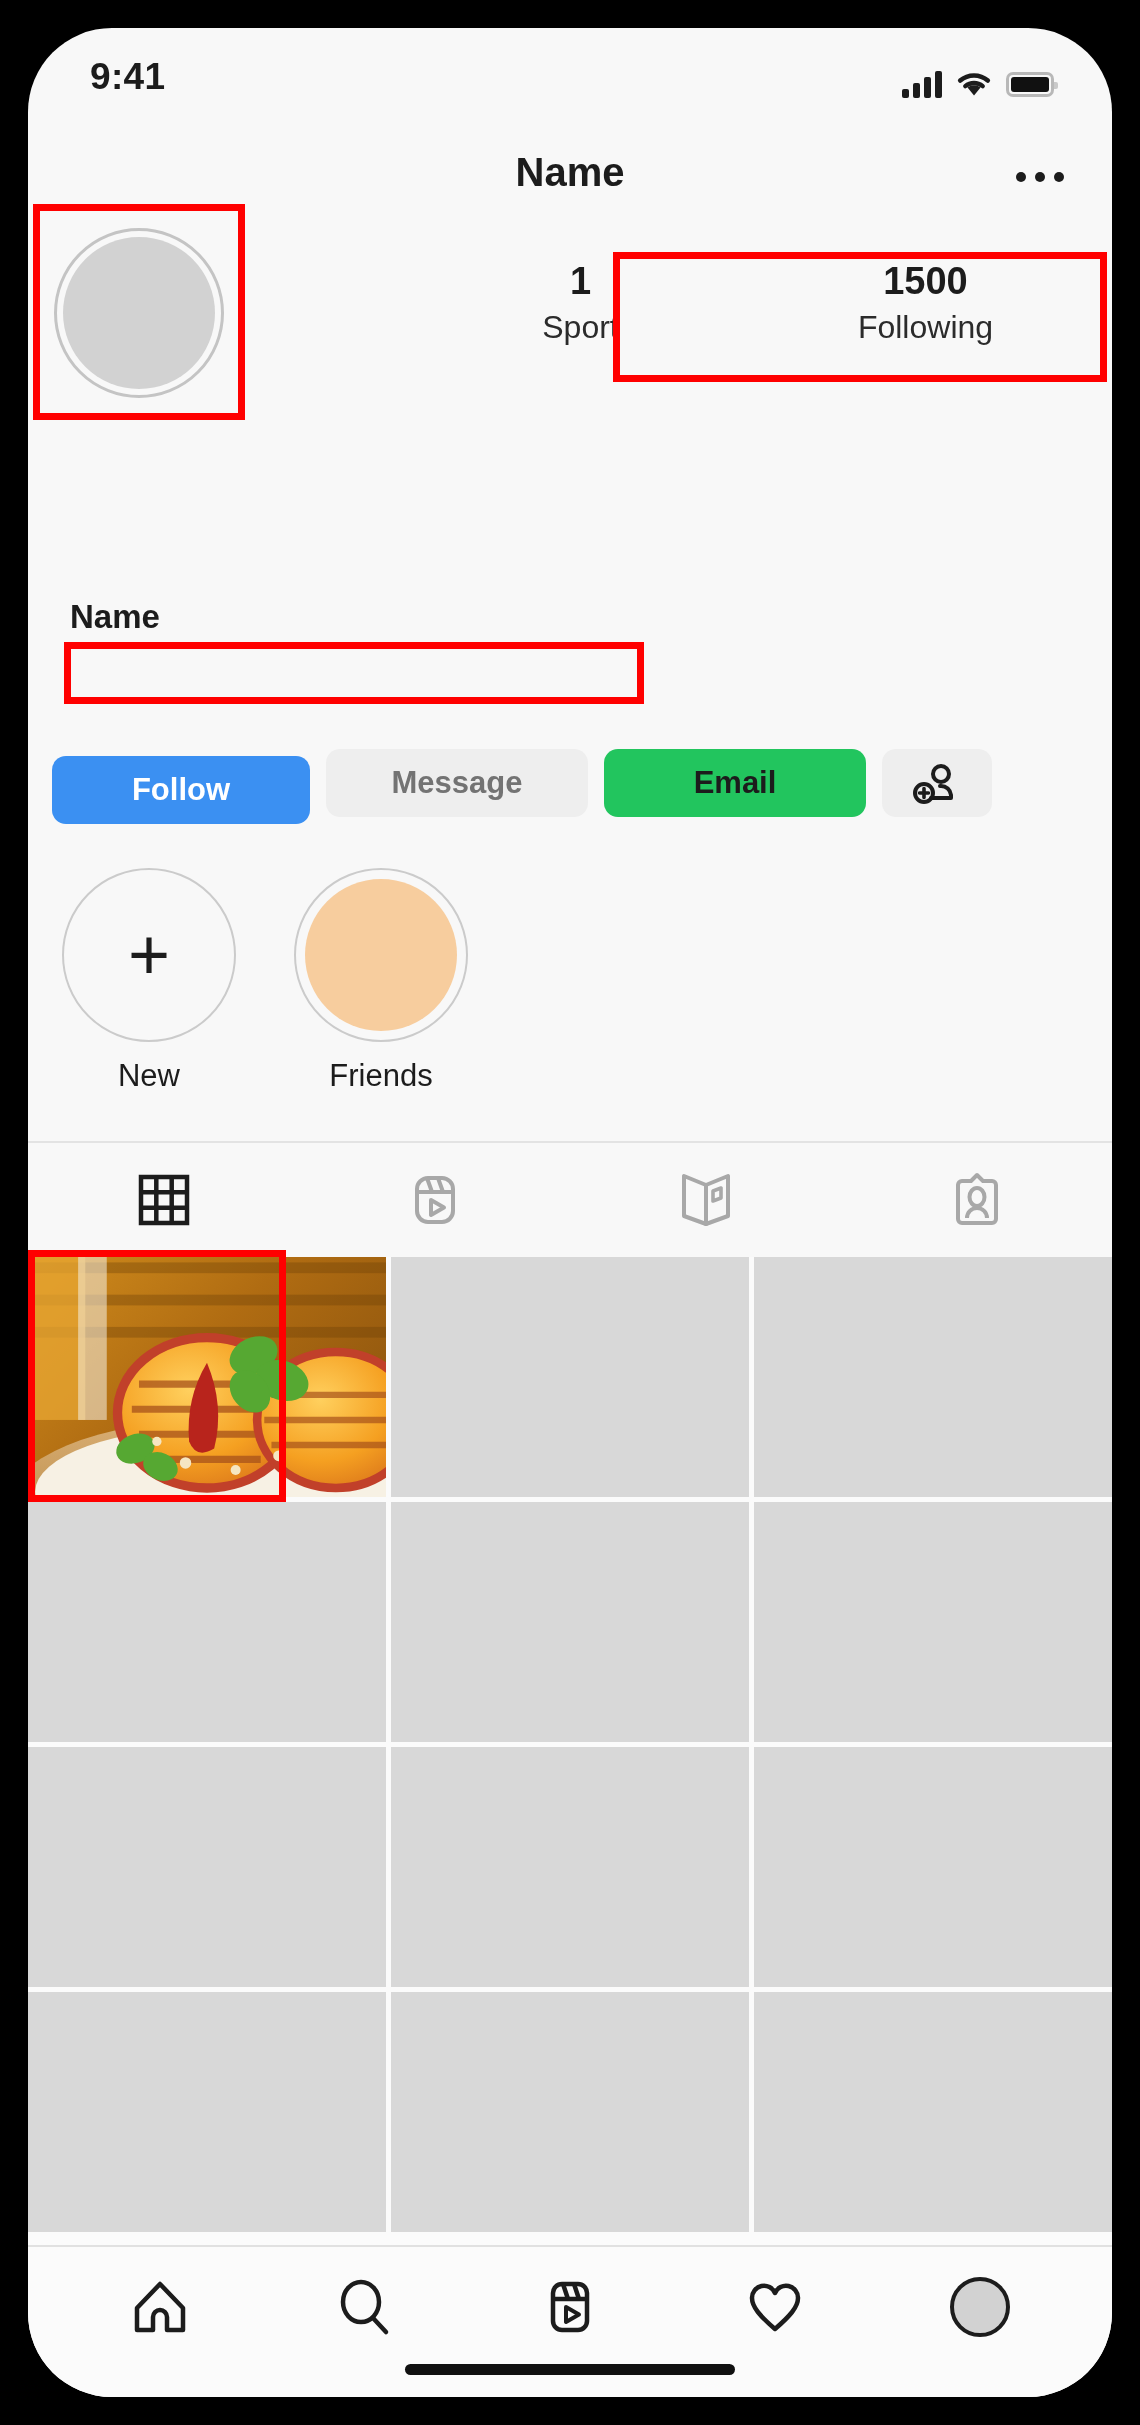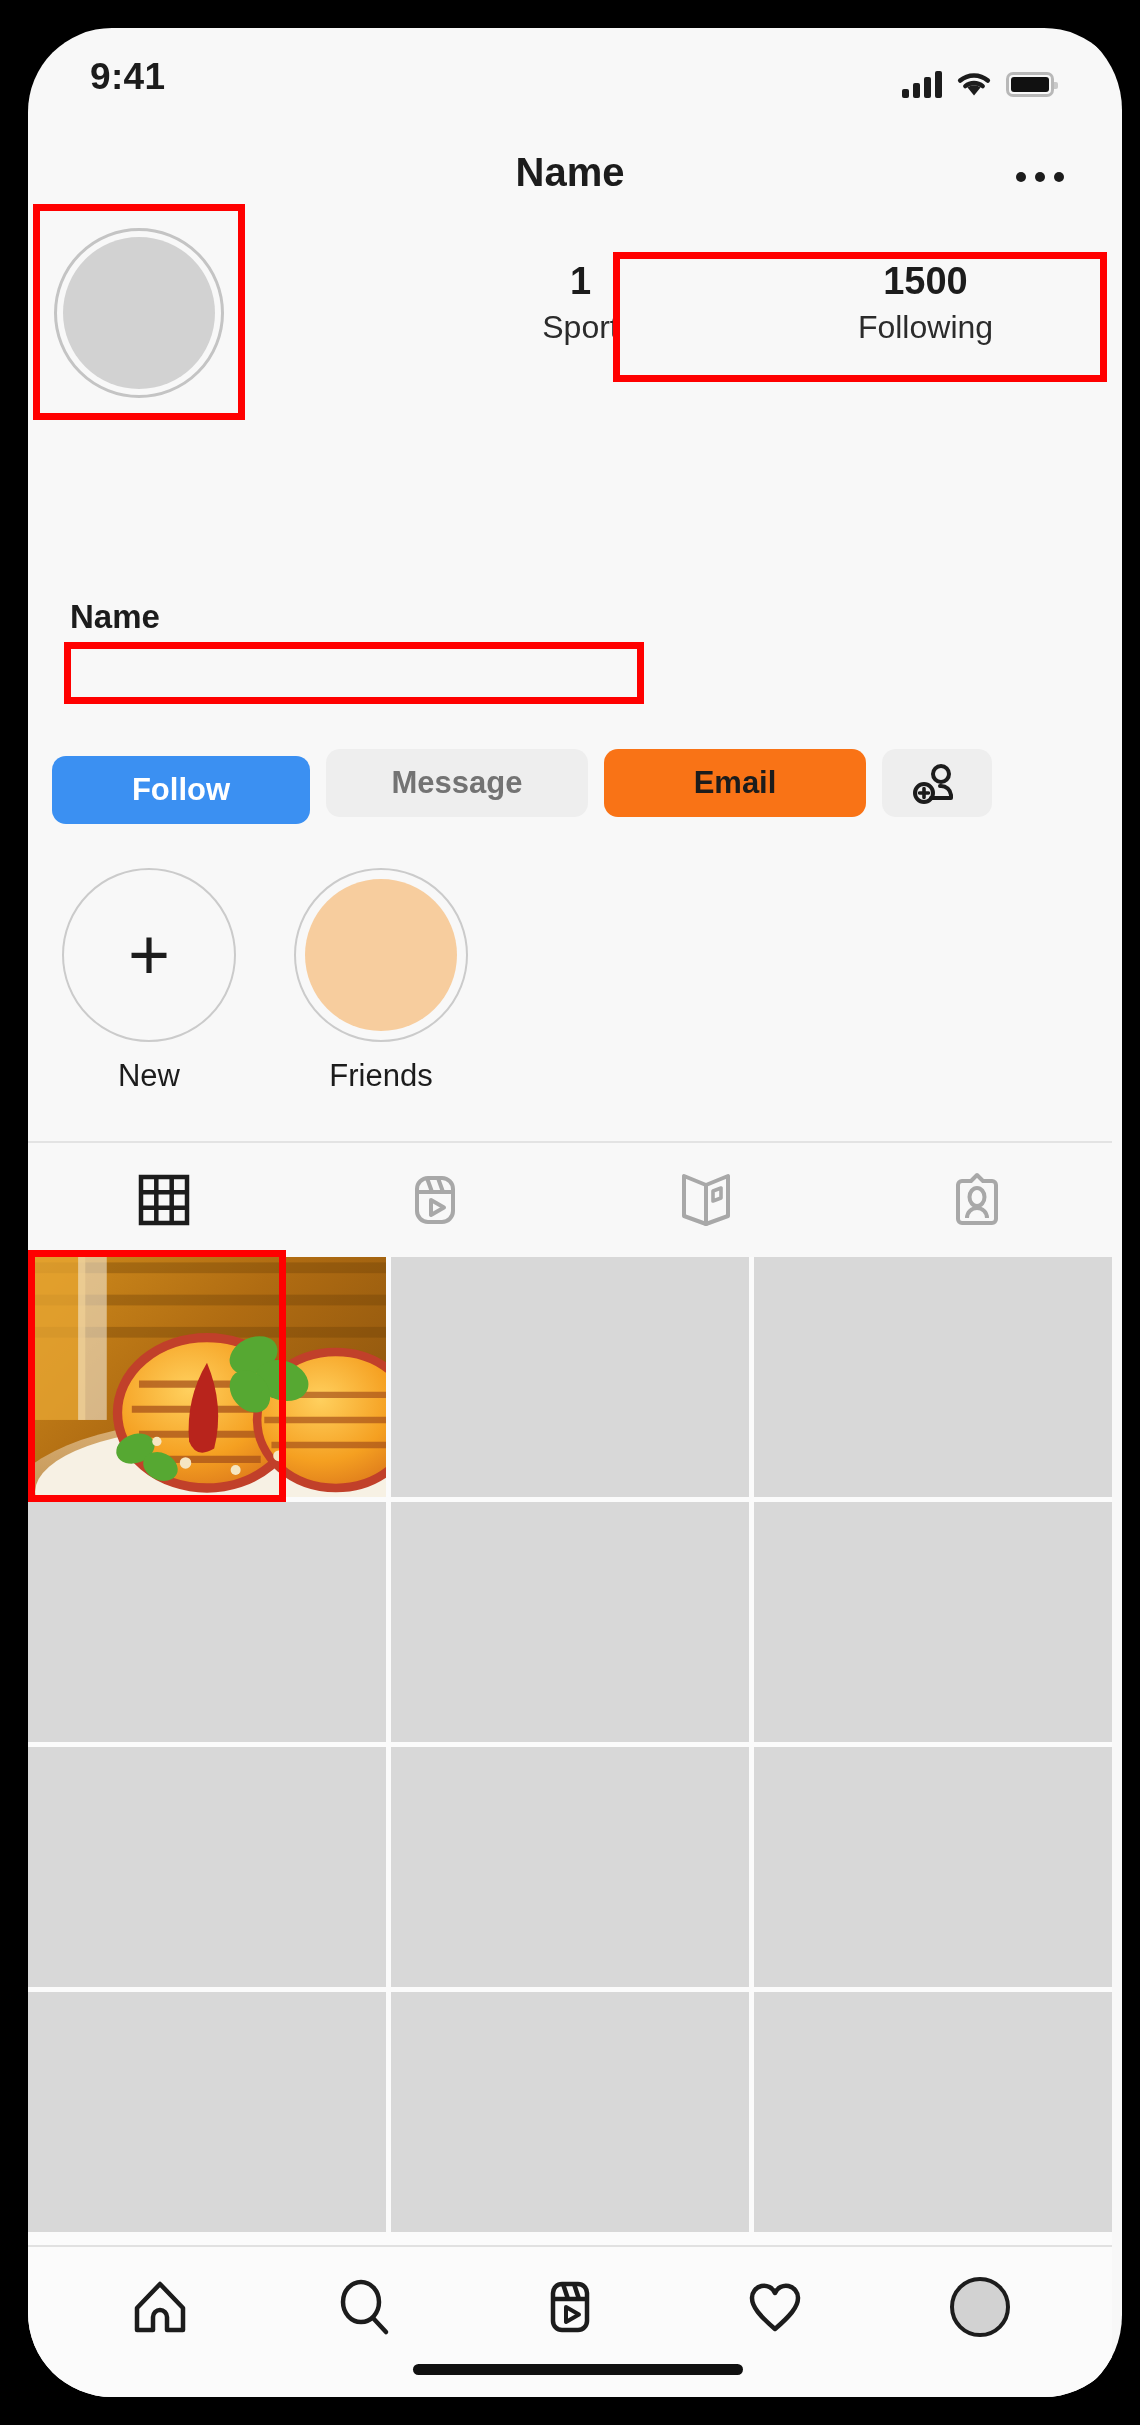--- a/index.html
+++ b/index.html
@@ -27,21 +27,20 @@
   }
   #phone-screen {
     position: absolute;
     left: 10px;
     top: 10px;
     width: 1084px;
     height: 2369px;
     background: #f8f8f8;
     border-radius: 84px;
     overflow: hidden;
-    padding-left: 16px;
   }
 
   
   #status-bar {
     position: absolute;
     left: 0; top: 0;
     width: 1084px;
     height: 100px;
   }
   #status-time {
@@ -269,21 +268,21 @@
     color: #ffffff;
     margin-top: 14px;
   }
   #message-button {
     width: 262px;
     background: #eeeeee;
     color: #737373;
   }
   #email-button {
     width: 262px;
-    background: #f97316;
+    background: #22c55e;
     color: #1c1c1c;
   }
   #add-person-button {
     width: 110px;
     background: #eeeeee;
     color: #1c1c1c;
   }
 
   
   #highlights-row {

